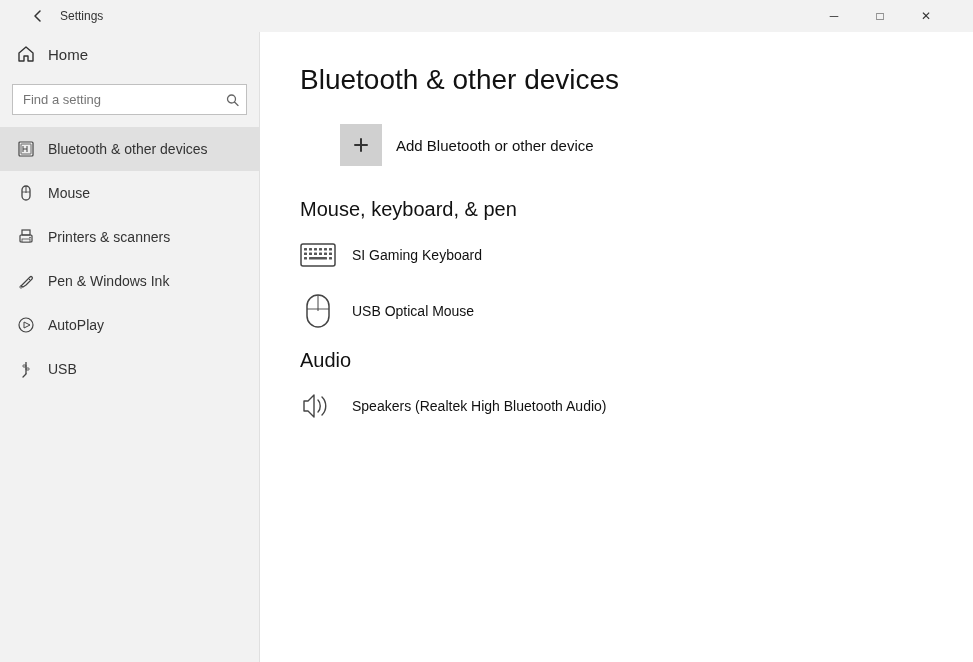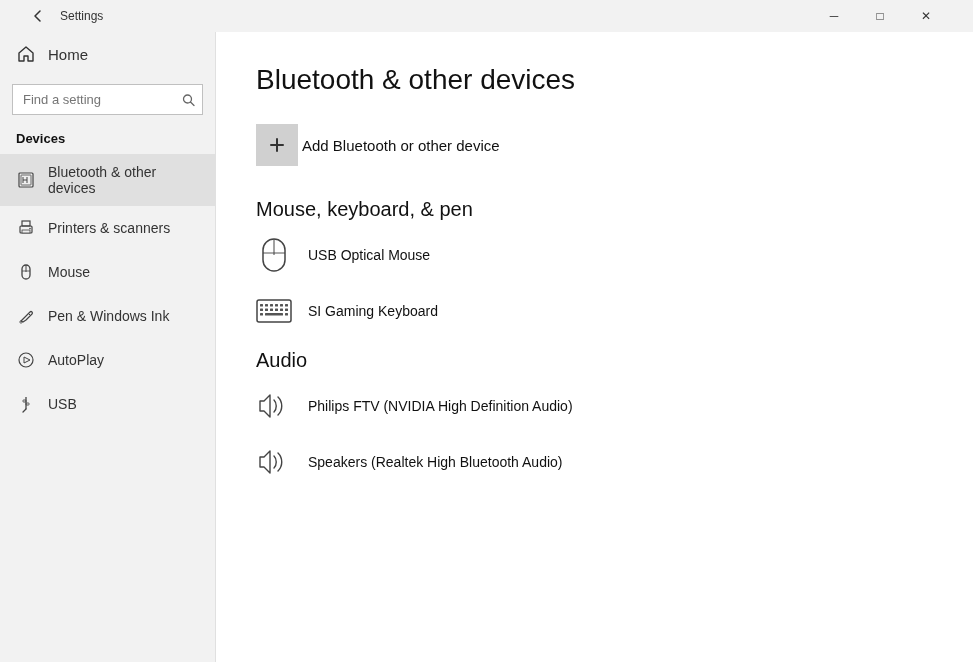--- a/index.html
+++ b/index.html
@@ -56,21 +56,21 @@
 
     
     .main {
       display: flex;
       flex: 1;
       overflow: hidden;
     }
 
     
     .sidebar {
-      width: 216px;
+      width: 260px;
       background: #f2f2f2;
       border-right: 1px solid #e0e0e0;
       display: flex;
       flex-direction: column;
       flex-shrink: 0;
       overflow-y: auto;
     }
 
     .sidebar-home {
       display: flex;
@@ -145,24 +145,25 @@
       font-size: 28px;
       font-weight: 300;
       color: #111;
       margin-bottom: 28px;
     }
 
     
     .add-device-btn {
       display: flex;
       align-items: center;
-      gap: 4px;
+      gap: 14px;
       margin-bottom: 32px;
       cursor: pointer;
       width: fit-content;
+      margin-left: 40px;
     }
     .add-device-icon {
       width: 42px;
       height: 42px;
       background: #d0d0d0;
       display: flex;
       align-items: center;
       justify-content: center;
       font-size: 20px;
       color: #333;
@@ -238,56 +239,55 @@
     <div class="sidebar-search">
       <input type="text" placeholder="Find a setting" style="">
       <div class="search-icon-wrap">
         <svg width="13" height="13" viewBox="0 0 13 13" fill="none">
           <circle cx="5.5" cy="5.5" r="4" stroke="#666" stroke-width="1.3"></circle>
           <line x1="8.5" y1="8.5" x2="12" y2="12" stroke="#666" stroke-width="1.3" stroke-linecap="round"></line>
         </svg>
       </div>
     </div>
 
-    <div class="sidebar-section-label">Devices</div>
 
     <div class="sidebar-item active">
       <div class="sidebar-item-icon">
         <svg width="18" height="18" viewBox="0 0 18 18" fill="none">
           <rect x="2" y="2" width="14" height="14" rx="1" stroke="#444" stroke-width="1.2" fill="#eee"></rect>
           <rect x="4" y="4" width="10" height="10" rx="0.5" stroke="#444" stroke-width="0.8" fill="none"></rect>
           <line x1="6" y1="6" x2="6" y2="12" stroke="#444" stroke-width="1"></line>
           <line x1="6" y1="9" x2="10" y2="9" stroke="#444" stroke-width="1"></line>
           <line x1="10" y1="6" x2="10" y2="12" stroke="#444" stroke-width="1"></line>
         </svg>
       </div>
       <span>Bluetooth &amp; other devices</span>
     </div>
 
     <div class="sidebar-item">
       <div class="sidebar-item-icon">
         <svg width="18" height="18" viewBox="0 0 18 18" fill="none">
+          <rect x="5" y="2" width="8" height="14" rx="4" stroke="#444" stroke-width="1.3" fill="none"></rect>
+          <line x1="9" y1="2" x2="9" y2="9" stroke="#444" stroke-width="1"></line>
+          <line x1="5" y1="8" x2="13" y2="8" stroke="#444" stroke-width="0.8"></line>
+        </svg>
+      </div>
+      <span>Mouse</span>
+    </div>
+
+    <div class="sidebar-item">
+      <div class="sidebar-item-icon">
+        <svg width="18" height="18" viewBox="0 0 18 18" fill="none">
           <rect x="3" y="7" width="12" height="7" rx="1" stroke="#444" stroke-width="1.2" fill="none"></rect>
           <rect x="5" y="2" width="8" height="5" stroke="#444" stroke-width="1.2" fill="none"></rect>
           <rect x="5" y="11" width="8" height="3" fill="#eee" stroke="#444" stroke-width="0.8"></rect>
           <circle cx="13" cy="9.5" r="0.8" fill="#444"></circle>
         </svg>
       </div>
       <span>Printers &amp; scanners</span>
-    </div>
-
-    <div class="sidebar-item">
-      <div class="sidebar-item-icon">
-        <svg width="18" height="18" viewBox="0 0 18 18" fill="none">
-          <rect x="5" y="2" width="8" height="14" rx="4" stroke="#444" stroke-width="1.3" fill="none"></rect>
-          <line x1="9" y1="2" x2="9" y2="9" stroke="#444" stroke-width="1"></line>
-          <line x1="5" y1="8" x2="13" y2="8" stroke="#444" stroke-width="0.8"></line>
-        </svg>
-      </div>
-      <span>Mouse</span>
     </div>
 
 
     <div class="sidebar-item">
       <div class="sidebar-item-icon">
         <svg width="18" height="18" viewBox="0 0 18 18" fill="none">
           <path d="M4 14 L7 11 L13 5 C13.5 4.5 14.5 4.5 15 5 C15.5 5.5 15.5 6.5 15 7 L9 13 L6 15 Z" stroke="#444" stroke-width="1.2" fill="none" stroke-linejoin="round"></path>
           <path d="M11 6 L13 8" stroke="#444" stroke-width="1"></path>
           <circle cx="4" cy="15" r="1.2" stroke="#444" stroke-width="0.8" fill="none"></circle>
         </svg>
@@ -327,31 +327,20 @@
       <div class="add-device-icon">
         <svg width="20" height="20" viewBox="0 0 20 20" fill="none">
           <line x1="10" y1="4" x2="10" y2="16" stroke="#333" stroke-width="2" stroke-linecap="round"></line>
           <line x1="4" y1="10" x2="16" y2="10" stroke="#333" stroke-width="2" stroke-linecap="round"></line>
         </svg>
       </div>
       <span class="add-device-label">Add Bluetooth or other device</span>
     </div>
 
     <div class="section-title">Mouse, keyboard, &amp; pen</div>
-
-    <div class="device-item">
-      <div class="device-icon">
-        <svg width="26" height="36" viewBox="0 0 26 36" fill="none">
-          <rect x="2" y="2" width="22" height="32" rx="11" stroke="#444" stroke-width="1.5" fill="none"></rect>
-          <line x1="13" y1="2" x2="13" y2="18" stroke="#444" stroke-width="1"></line>
-          <line x1="2" y1="16" x2="24" y2="16" stroke="#444" stroke-width="0.9"></line>
-        </svg>
-      </div>
-      <span class="device-name">USB Optical Mouse</span>
-    </div>
 
     <div class="device-item">
       <div class="device-icon">
         <svg width="36" height="24" viewBox="0 0 36 24" fill="none">
           <rect x="1" y="1" width="34" height="22" rx="2" stroke="#444" stroke-width="1.5" fill="none"></rect>
           <rect x="4" y="5" width="3" height="2.5" rx="0.5" fill="#555"></rect>
           <rect x="9" y="5" width="3" height="2.5" rx="0.5" fill="#555"></rect>
           <rect x="14" y="5" width="3" height="2.5" rx="0.5" fill="#555"></rect>
           <rect x="19" y="5" width="3" height="2.5" rx="0.5" fill="#555"></rect>
           <rect x="24" y="5" width="3" height="2.5" rx="0.5" fill="#555"></rect>
@@ -363,38 +352,39 @@
           <rect x="24" y="9.5" width="3" height="2.5" rx="0.5" fill="#555"></rect>
           <rect x="29" y="9.5" width="3" height="2.5" rx="0.5" fill="#555"></rect>
           <rect x="4" y="14" width="3" height="2.5" rx="0.5" fill="#555"></rect>
           <rect x="9" y="14" width="18" height="2.5" rx="0.5" fill="#555"></rect>
           <rect x="29" y="14" width="3" height="2.5" rx="0.5" fill="#555"></rect>
         </svg>
       </div>
       <span class="device-name">SI Gaming Keyboard</span>
     </div>
 
+    <div class="device-item">
+      <div class="device-icon">
+        <svg width="26" height="36" viewBox="0 0 26 36" fill="none">
+          <rect x="2" y="2" width="22" height="32" rx="11" stroke="#444" stroke-width="1.5" fill="none"></rect>
+          <line x1="13" y1="2" x2="13" y2="18" stroke="#444" stroke-width="1"></line>
+          <line x1="2" y1="16" x2="24" y2="16" stroke="#444" stroke-width="0.9"></line>
+        </svg>
+      </div>
+      <span class="device-name">USB Optical Mouse</span>
+    </div>
+
     <div class="section-title" style="margin-top: 16px;">Audio</div>
+
 
     <div class="device-item">
       <div class="device-icon">
         <svg width="36" height="32" viewBox="0 0 36 32" fill="none">
           <path d="M4 11 L4 21 L8 21 L14 27 L14 5 L8 11 Z" stroke="#444" stroke-width="1.4" fill="none" stroke-linejoin="round"></path>
           <path d="M18 10 C21 13 21 19 18 22" stroke="#444" stroke-width="1.4" stroke-linecap="round" fill="none"></path>
           <path d="M22 7 C27 12 27 20 22 25" stroke="#444" stroke-width="1.4" stroke-linecap="round" fill="none"></path>
         </svg>
       </div>
-      <span class="device-name">Philips FTV (NVIDIA High Definition Audio)</span>
-    </div>
-
-    <div class="device-item">
-      <div class="device-icon">
-        <svg width="36" height="32" viewBox="0 0 36 32" fill="none">
-          <path d="M4 11 L4 21 L8 21 L14 27 L14 5 L8 11 Z" stroke="#444" stroke-width="1.4" fill="none" stroke-linejoin="round"></path>
-          <path d="M18 10 C21 13 21 19 18 22" stroke="#444" stroke-width="1.4" stroke-linecap="round" fill="none"></path>
-          <path d="M22 7 C27 12 27 20 22 25" stroke="#444" stroke-width="1.4" stroke-linecap="round" fill="none"></path>
-        </svg>
-      </div>
       <span class="device-name">Speakers (Realtek High Bluetooth Audio)</span>
     </div>
 
   </div>
 </div>
 
 </body></html>

